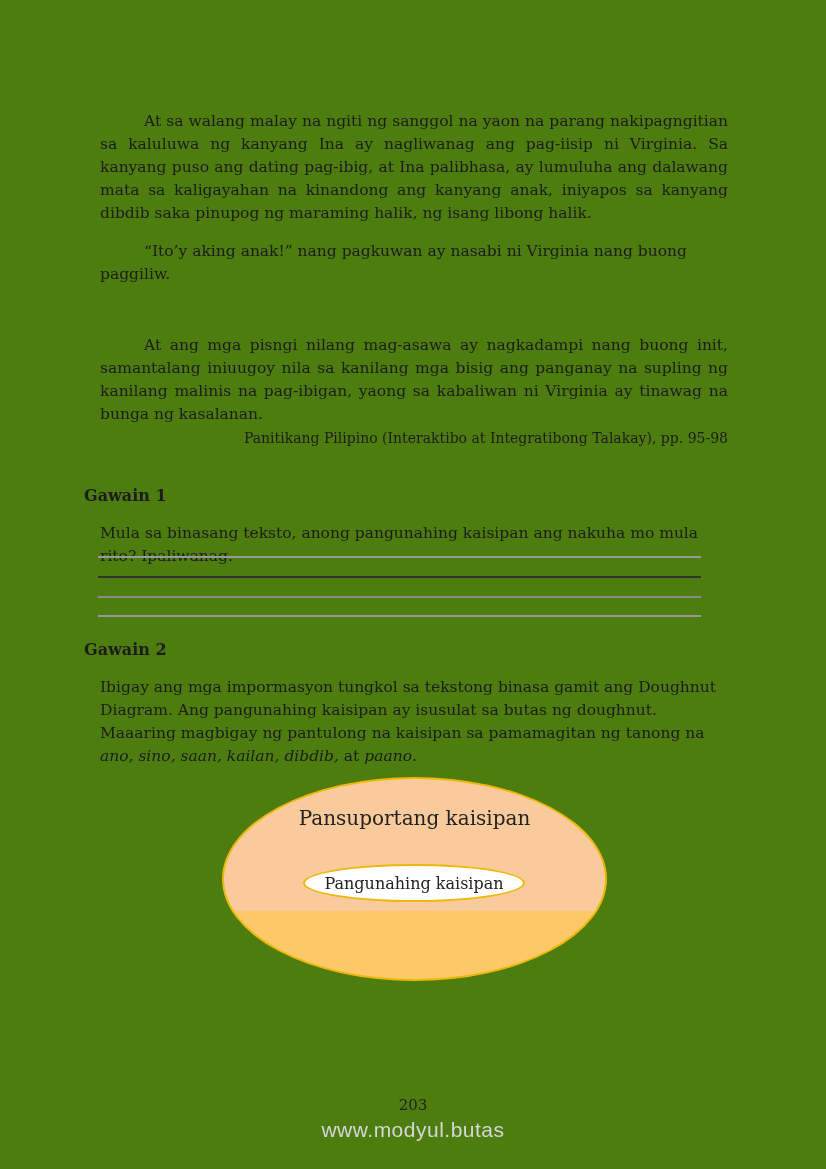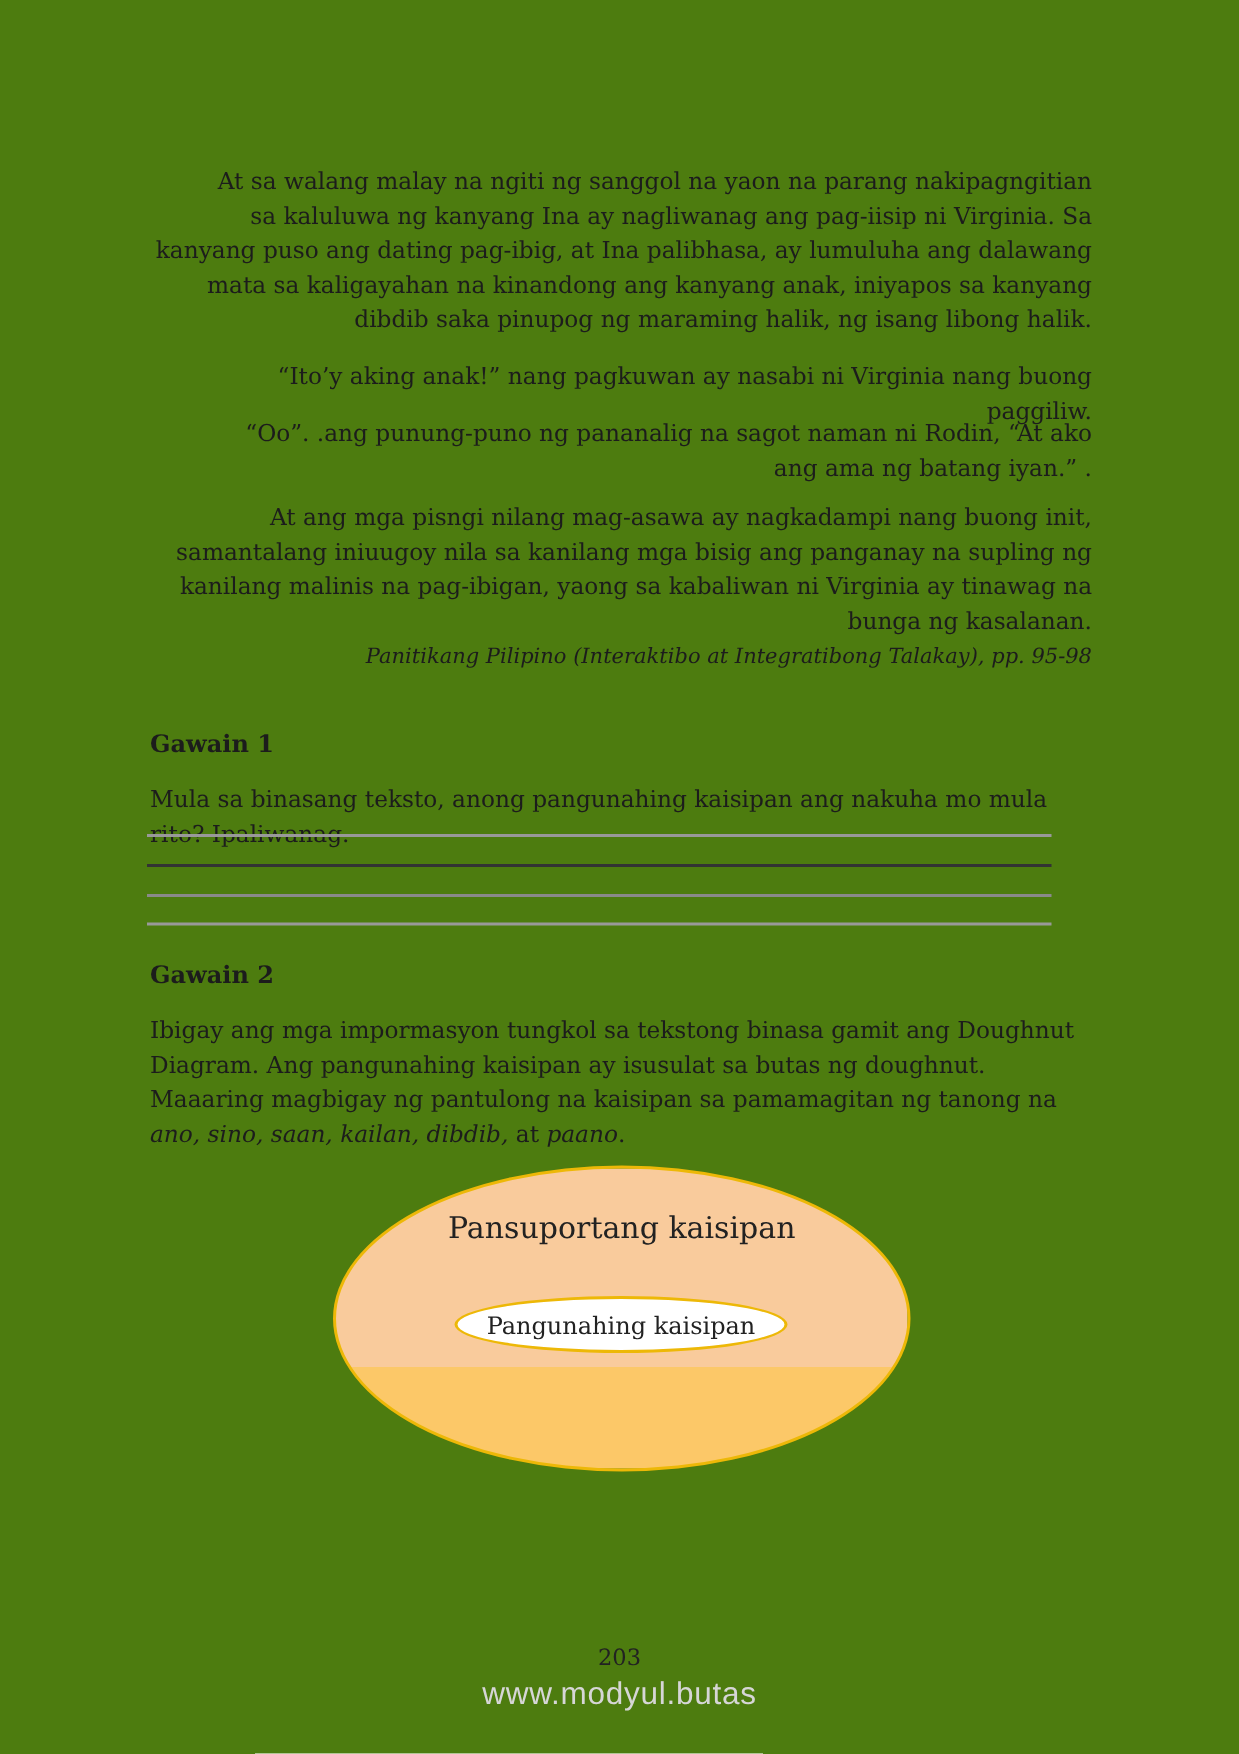--- a/index.html
+++ b/index.html
@@ -13,34 +13,33 @@
     overflow: hidden;
   }
   .body-text {
     position: absolute;
     left: 100px;
     width: 628px;
     font-size: 15.5px;
     line-height: 23px;
   }
   .justified { text-align: justify; }
-  .indent { text-indent: 44px; text-align: right; }
+  .indent { text-indent: 44px; }
   .citation {
     position: absolute;
     right: 98px;
     width: 628px;
     text-align: right;
-    font-style: italic;
     font-size: 14px;
     line-height: 18px;
     margin-top: 21px;
   }
   .heading {
     position: absolute;
-    left: 100px;
+    left: 84px;
     width: 628px;
     font-weight: bold;
     font-size: 16px;
     line-height: 20px;
   }
   .answer-line {
     position: absolute;
     left: 98px;
     width: 603px;
     height: 2px;
@@ -110,21 +109,20 @@
 </style>
 </head>
 <body>
 
 <div class="page">
 
   <p class="body-text justified indent" style="top: 94px;">At sa walang malay na ngiti ng sanggol na yaon na parang nakipagngitian sa kaluluwa ng kanyang Ina ay nagliwanag ang pag-iisip ni Virginia. Sa kanyang puso ang dating pag-ibig, at Ina palibhasa, ay lumuluha ang dalawang mata sa kaligayahan na kinandong ang kanyang anak, iniyapos sa kanyang dibdib saka pinupog ng maraming halik, ng isang libong halik.</p>
 
   <p class="body-text indent" style="top: 224px;">“Ito’y aking anak!” nang pagkuwan ay nasabi ni Virginia nang buong paggiliw.</p>
 
-  <p class="body-text justified indent" style="top: 262px;">“Oo”. .ang punung-puno ng pananalig na sagot naman ni Rodin, “At ako ang ama ng batang iyan.” .</p>
 
   <p class="body-text justified indent" style="top: 318px;">At ang mga pisngi nilang mag-asawa ay nagkadampi nang buong init, samantalang iniuugoy nila sa kanilang mga bisig ang panganay na supling ng kanilang malinis na pag-ibigan, yaong sa kabaliwan ni Virginia ay tinawag na bunga ng kasalanan.</p>
 
   <p class="citation" style="top: 408px;">Panitikang Pilipino (Interaktibo at Integratibong Talakay), pp. 95-98</p>
 
   <div class="heading" style="top: 486px;">Gawain 1</div>
 
   <p class="body-text" style="top: 506px;">Mula sa binasang teksto, anong pangunahing kaisipan ang nakuha mo mula rito? Ipaliwanag.</p>
 
   <div class="answer-line" style="top: 556px; background: #999999;"></div>

